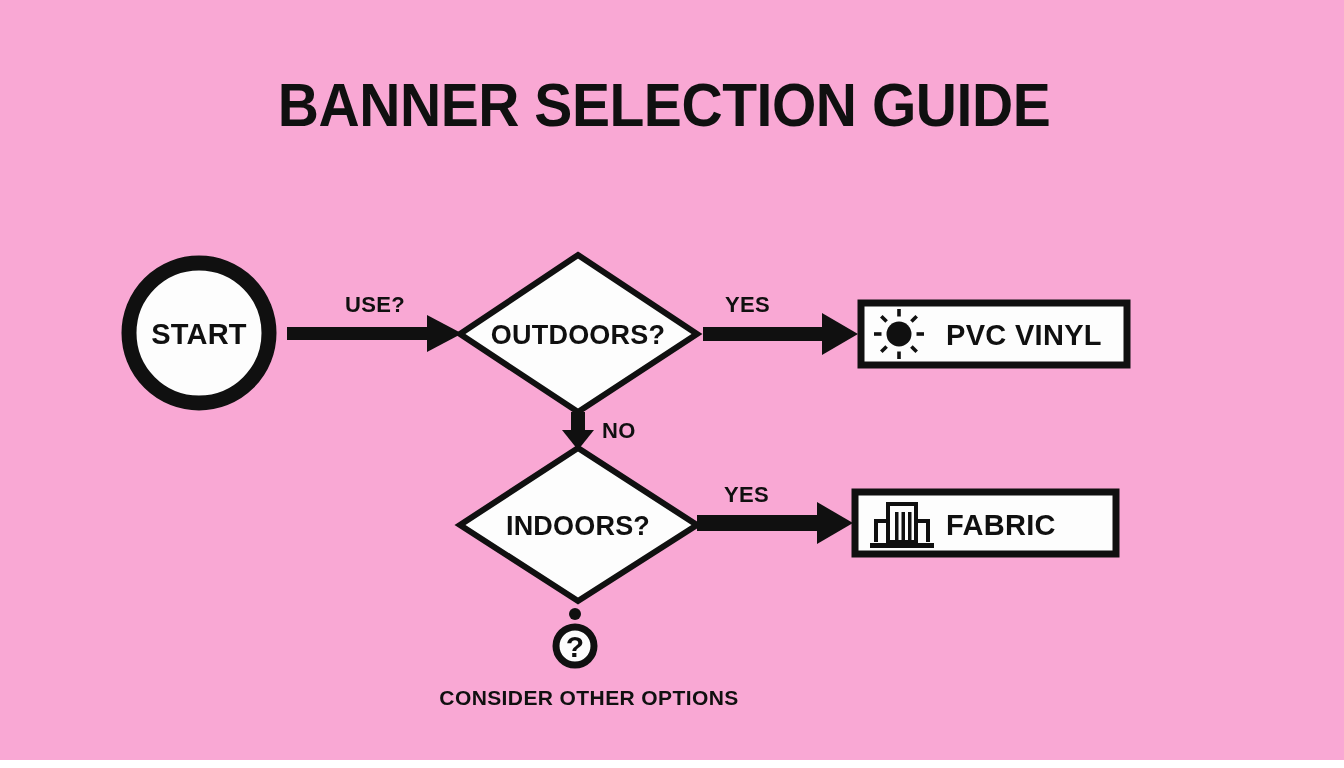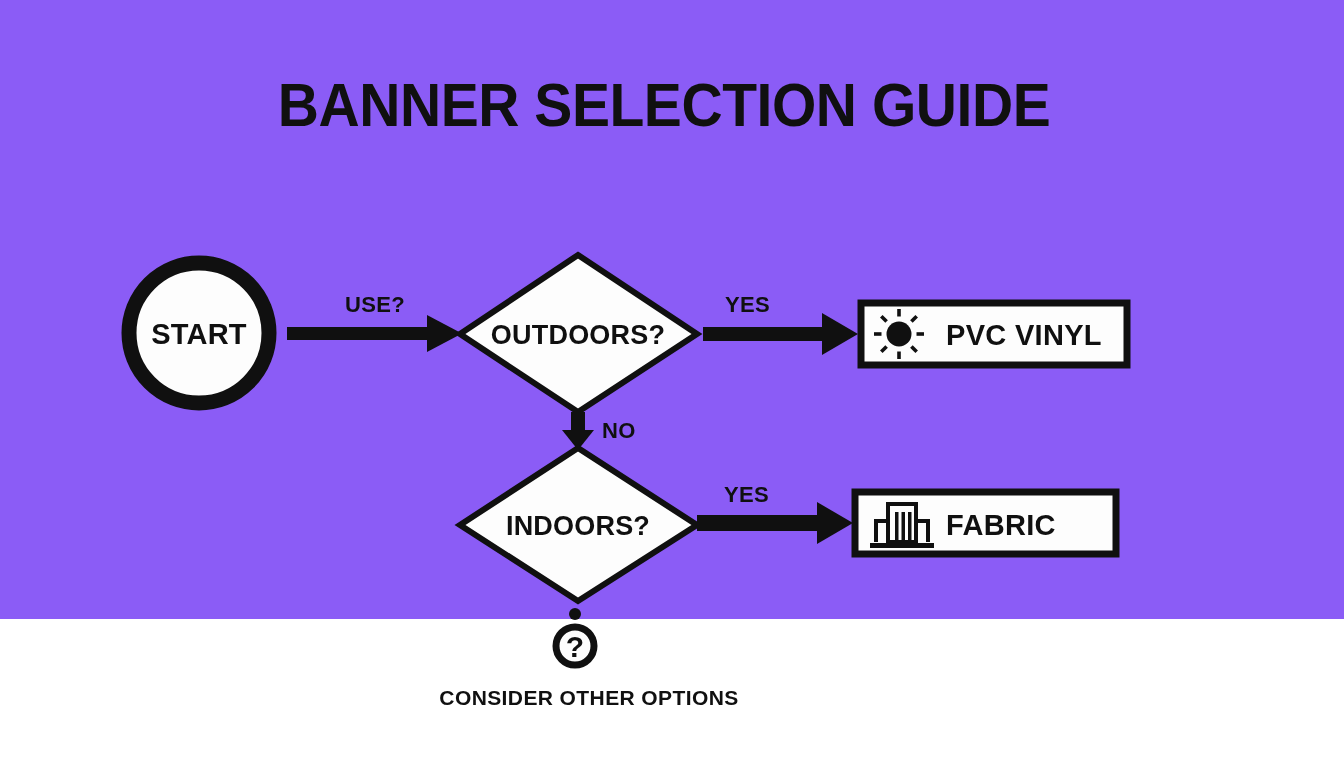--- a/index.html
+++ b/index.html
@@ -9,22 +9,22 @@
   }
   body {
     width: 1344px;
     height: 768px;
     overflow: hidden;
     font-family: "Liberation Sans", sans-serif;
   }
   #canvas {
     position: relative;
     width: 1344px;
-    height: 619px;
-    background: #8b5cf6;
+    height: 760px;
+    background: #f9a8d4;
   }
   svg.layer {
     position: absolute;
     top: 0;
     left: 0;
     width: 1344px;
     height: 768px;
   }
   .stroke-shape {
     fill: #fdfdfd;

